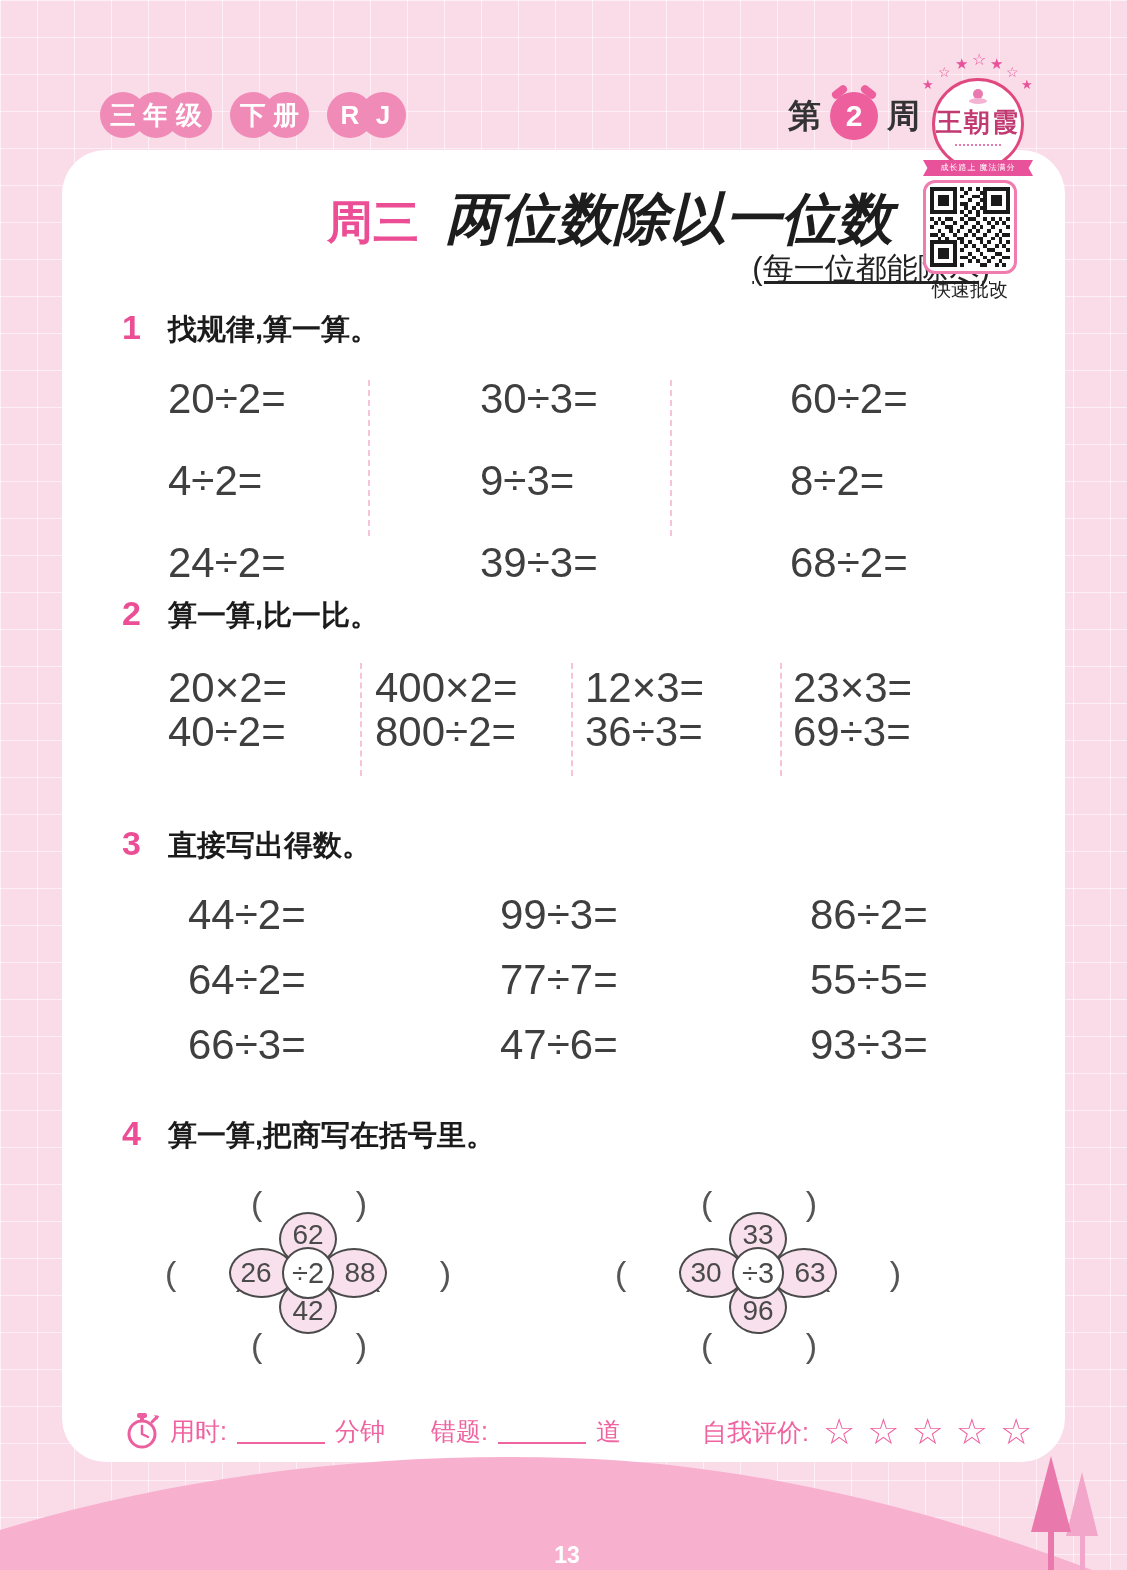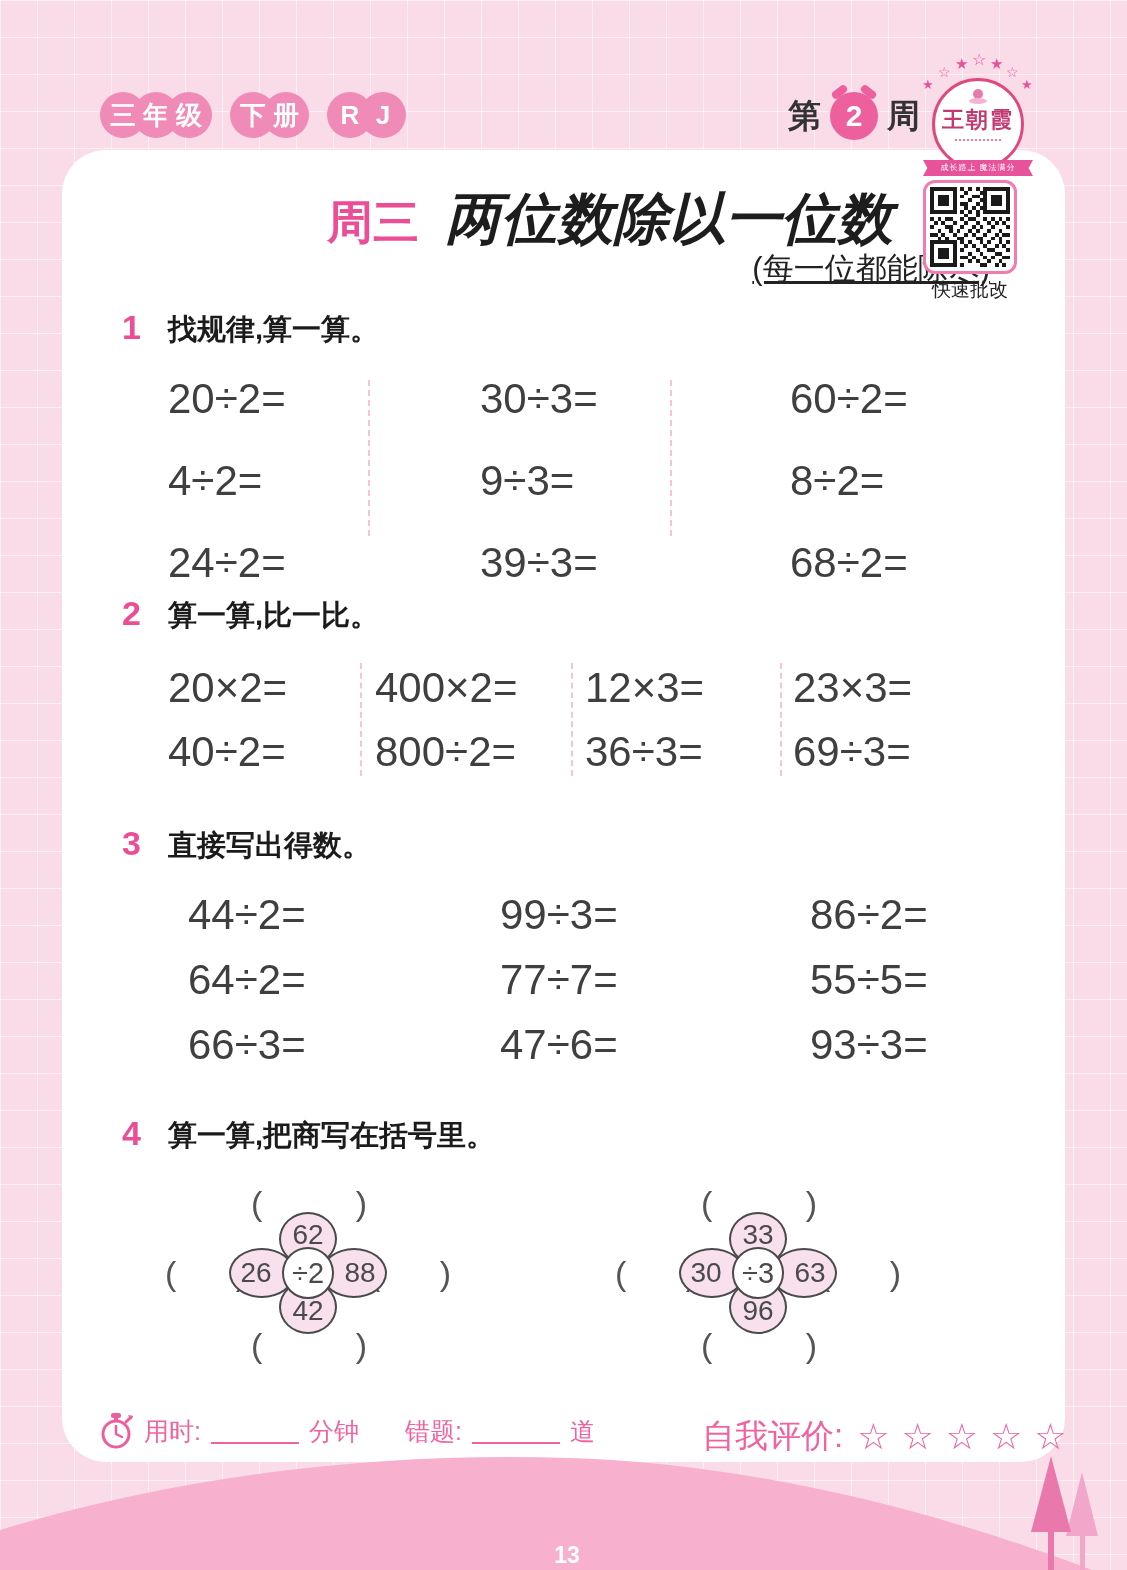--- a/index.html
+++ b/index.html
@@ -27,21 +27,21 @@
   .clock::before{left:1px;transform:rotate(-38deg);}
   .clock::after{right:1px;transform:rotate(38deg);}
 
   
   .logo{position:absolute;left:920px;top:52px;width:116px;height:126px;z-index:5;}
   .logo-star{position:absolute;color:#e8529a;line-height:1;}
   .logo-circle{position:absolute;left:12px;top:26px;width:86px;height:86px;background:#fff;border:3px solid #e0497f;
     border-radius:50%;text-align:center;overflow:hidden;}
   .logo-figure{width:10px;height:10px;border-radius:50%;background:#e87ab0;margin:8px auto 0;}
   .logo-shoulder{width:18px;height:6px;border-radius:50%;background:#f3b3d2;margin:-1px auto 0;}
-  .logo-name{font-size:22px;font-weight:bold;color:#c23a72;letter-spacing:2px;margin-top:1px;}
+  .logo-name{font-size:26px;font-weight:bold;color:#c23a72;letter-spacing:2px;margin-top:1px;}
   .logo-dots{width:46px;border-top:2px dotted #e87ab0;margin:4px auto 0;}
   .logo-ribbon{position:absolute;left:50%;transform:translateX(-50%);top:108px;width:110px;height:16px;background:#e8529a;
     color:#fff;font-size:8px;line-height:16px;text-align:center;letter-spacing:1px;
     clip-path:polygon(0 0,100% 0,96% 50%,100% 100%,0 100%,4% 50%);}
 
   
   .title-row{position:absolute;left:190px;top:182px;width:840px;text-align:center;z-index:2;}
   .title-tag{font-size:46px;font-weight:bold;color:#ec4e95;margin-right:26px;}
   .title-main{font-size:56px;font-weight:bold;color:#1d1d1d;font-style:italic;}
   .subtitle{position:absolute;left:150px;top:248px;width:840px;text-align:right;font-size:31px;color:#222;z-index:2;text-decoration:underline;}
@@ -53,21 +53,21 @@
 
   
   .s-head{position:absolute;left:122px;display:flex;align-items:baseline;}
   .s-num{font-size:34px;font-weight:bold;color:#ec4e95;width:32px;}
   .s-label{font-size:29px;font-weight:bold;color:#1b1b1b;margin-left:14px;}
 
   
   .prob-grid{position:absolute;display:grid;font-size:42px;color:#3f3f3f;}
   .prob-cell{line-height:44px;}
   .g1{left:168px;top:377px;grid-template-columns:312px 310px 240px;row-gap:38px;}
-  .g2{left:168px;top:666px;grid-template-columns:207px 210px 208px 170px;row-gap:20px;}
+  .g2{left:168px;top:666px;grid-template-columns:207px 210px 208px 170px;}
   .g3{left:168px;top:893px;grid-template-columns:312px 310px 240px;row-gap:21px;margin-left:20px;}
 
   .vsep{position:absolute;border-left:2px dashed #f6c3da;width:0;}
   .sep1a{left:368px;top:380px;height:156px;}
   .sep1b{left:670px;top:380px;height:156px;}
   .sep2a{left:360px;top:663px;height:113px;}
   .sep2b{left:571px;top:663px;height:113px;}
   .sep2c{left:780px;top:663px;height:113px;}
 
   
@@ -82,26 +82,26 @@
   .petal-right{left:158px;top:62px;width:66px;height:50px;padding-left:12px;box-sizing:border-box;}
   .f-center{position:absolute;left:119px;top:61px;width:48px;height:48px;background:#fff;border:2px solid #4a4a4a;
     border-radius:50%;display:flex;align-items:center;justify-content:center;font-size:29px;color:#4a4a4a;z-index:2;}
   .paren-pair{position:absolute;display:flex;justify-content:space-between;font-size:34px;color:#555;line-height:34px;}
   .pp-top{left:88px;top:0;width:116px;}
   .pp-bottom{left:88px;top:142px;width:116px;}
   .pp-left{left:2px;top:70px;width:82px;}
   .pp-right{left:206px;top:70px;width:82px;}
 
   
-  .footer-left{position:absolute;left:98px;top:1412px;display:flex;align-items:center;gap:10px;
+  .footer-left{position:absolute;left:124px;top:1412px;display:flex;align-items:center;gap:10px;
     color:#ef63a0;font-size:25px;}
   .blank{display:inline-block;width:88px;height:24px;border-bottom:2px solid #ef63a0;}
   .fgap{width:26px;}
   .footer-right{position:absolute;left:702px;top:1414px;display:flex;align-items:center;gap:14px;color:#ef63a0;}
-  .eval-label{font-size:33px;text-align:right;}
+  .eval-label{font-size:25px;text-align:right;}
   .stars{font-size:36px;letter-spacing:12px;line-height:36px;}
 
   
   .wave{position:absolute;left:0;top:1428px;width:1127px;height:142px;}
   .pagenum{position:absolute;left:527px;top:1542px;width:80px;text-align:center;color:#fff;font-size:23px;font-weight:bold;z-index:4;}
   .trees{position:absolute;left:1018px;top:1456px;z-index:4;}
 </style>
 </head>
 <body>
 

